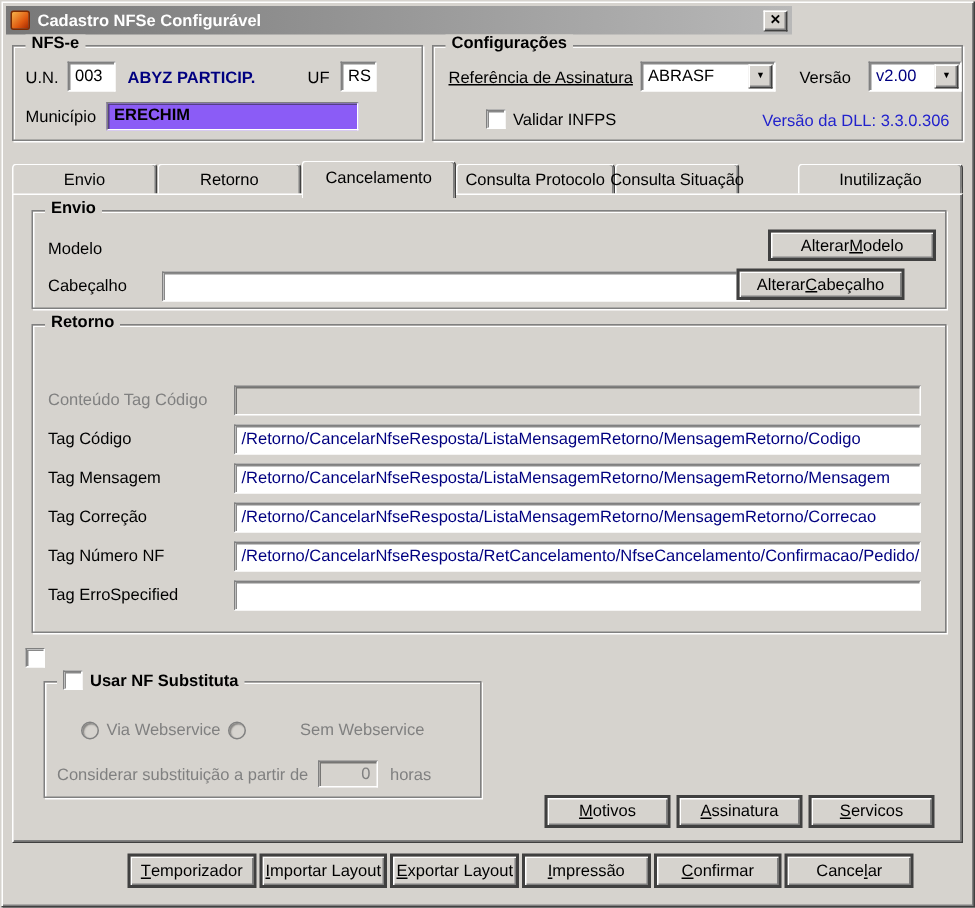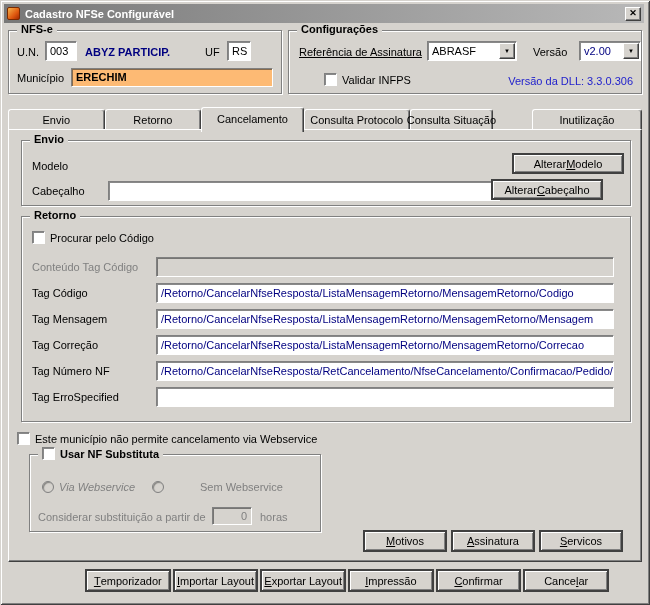--- a/index.html
+++ b/index.html
@@ -16,21 +16,21 @@
       inset 2px 2px 0 #ffffff,
       inset -2px -2px 0 #808080;
     overflow: hidden;
   }
   .lbl { position: absolute; white-space: nowrap; }
   .dis { color: #808080; }
   .navy { color: #000080; }
   .bold { font-weight: bold; }
 
   .titlebar {
-    position: absolute; left: 4px; top: 4px; width: 640px; height: 19px;
+    position: absolute; left: 4px; top: 4px; width: 524px; height: 19px;
     background: linear-gradient(90deg, #787878, #b8b8b8);
     display: flex; align-items: center; padding: 0 3px; gap: 5px;
   }
   .titlebar .title { color: #fff; font-weight: bold; flex: 1; white-space: nowrap; overflow: hidden; }
   .app-icon {
     width: 13px; height: 13px; flex: none; border-radius: 2px;
     background: linear-gradient(135deg, #f5b24a 0%, #e05a10 60%, #a52800 100%);
     border: 1px solid #7c2a00;
   }
   .close-btn {
@@ -140,21 +140,21 @@
 </div>
 
 <div class="group" style="left:8px; top:30px; width:274px; height:64px;">
   <div class="legend">NFS-e</div>
   <div class="lbl" style="left:8px; top:15px;">U.N.</div>
   <div class="edit" style="left:36px; top:10px; width:32px;">003</div>
   <div class="lbl navy bold" style="left:76px; top:15px;">ABYZ PARTICIP.</div>
   <div class="lbl" style="left:196px; top:15px;">UF</div>
   <div class="edit" style="left:218px; top:10px; width:24px;">RS</div>
   <div class="lbl" style="left:8px; top:41px;">Município</div>
-  <div class="edit bold" style="left:62px; top:37px; width:202px; height:19px; line-height:17px; background:#fdba74;">ERECHIM</div>
+  <div class="edit bold" style="left:62px; top:37px; width:168px; height:19px; line-height:17px; background:#8b5cf6;">ERECHIM</div>
 </div>
 
 <div class="group" style="left:288px; top:30px; width:354px; height:64px;">
   <div class="legend">Configurações</div>
   <div class="lbl" style="left:10px; top:15px;text-decoration:underline;">Referência de Assinatura</div>
   <div class="combo" style="left:138px; top:10px; width:90px;">
     <span>ABRASF</span>
     <span class="combo-arrow">
         <span>▼</span>
       </span>
@@ -188,24 +188,20 @@
     <div class="legend">Envio</div>
     <div class="lbl" style="left:10px; top:19px;">Modelo</div>
     <div class="lbl" style="left:10px; top:44px;">Cabeçalho</div>
     <div class="edit" style="left:86px; top:40px; width:392px;"></div>
     <div class="btn" style="left:490px; top:12px; width:112px; height:21px;">Alterar <u>M</u>odelo</div>
     <div class="btn" style="left:469px; top:38px; width:112px; height:21px;">Alterar <u>C</u>abeçalho</div>
   </div>
 
   <div class="group" style="left:12px; top:86px; width:610px; height:206px;">
     <div class="legend">Retorno</div>
-    <div class="check" style="left:10px; top:14px;">
-      <span class="checkbox"></span>
-      <span>Procurar pelo Código</span>
-    </div>
 
     <div class="lbl dis" style="left:10px; top:44px;">Conteúdo Tag Código</div>
     <div class="edit disabled" style="left:134px; top:40px; width:458px;"></div>
 
     <div class="lbl" style="left:10px; top:70px;">Tag Código</div>
     <div class="edit navy" style="left:134px; top:66px; width:458px;">/Retorno/CancelarNfseResposta/ListaMensagemRetorno/MensagemRetorno/Codigo</div>
 
     <div class="lbl" style="left:10px; top:96px;">Tag Mensagem</div>
     <div class="edit navy" style="left:134px; top:92px; width:458px;">/Retorno/CancelarNfseResposta/ListaMensagemRetorno/MensagemRetorno/Mensagem</div>
 
@@ -214,29 +210,28 @@
 
     <div class="lbl" style="left:10px; top:148px;">Tag Número NF</div>
     <div class="edit navy" style="left:134px; top:144px; width:458px;">/Retorno/CancelarNfseResposta/RetCancelamento/NfseCancelamento/Confirmacao/Pedido/Inf</div>
 
     <div class="lbl" style="left:10px; top:174px;">Tag ErroSpecified</div>
     <div class="edit" style="left:134px; top:170px; width:458px;"></div>
   </div>
 
   <div class="check" style="left:8px; top:302px;">
     <span class="checkbox"></span>
-    <span>Este município não permite cancelamento via Webservice</span>
   </div>
 
   <div class="group" style="left:20px; top:324px; width:292px; height:78px;">
     <div class="check" style="left:8px; top:-8px; background:#d6d3ce; padding:0 4px; position:absolute;">
       <span class="checkbox"></span>
       <span class="bold">Usar NF Substituta</span>
     </div>
-    <div class="check dis" style="left:12px; top:26px;font-style:italic;">
+    <div class="check dis" style="left:24px; top:26px;">
       <span class="radio"></span>
       <span>Via Webservice</span>
     </div>
     <div class="check dis" style="left:122px; top:26px;gap:36px;">
       <span class="radio"></span>
       <span>Sem Webservice</span>
     </div>
     <div class="lbl dis" style="left:8px; top:56px;">Considerar substituição a partir de</div>
     <div class="edit disabled" style="left:182px; top:52px; width:40px; height:18px; line-height:16px; text-align:right;">0</div>
     <div class="lbl dis" style="left:230px; top:56px;">horas</div>

